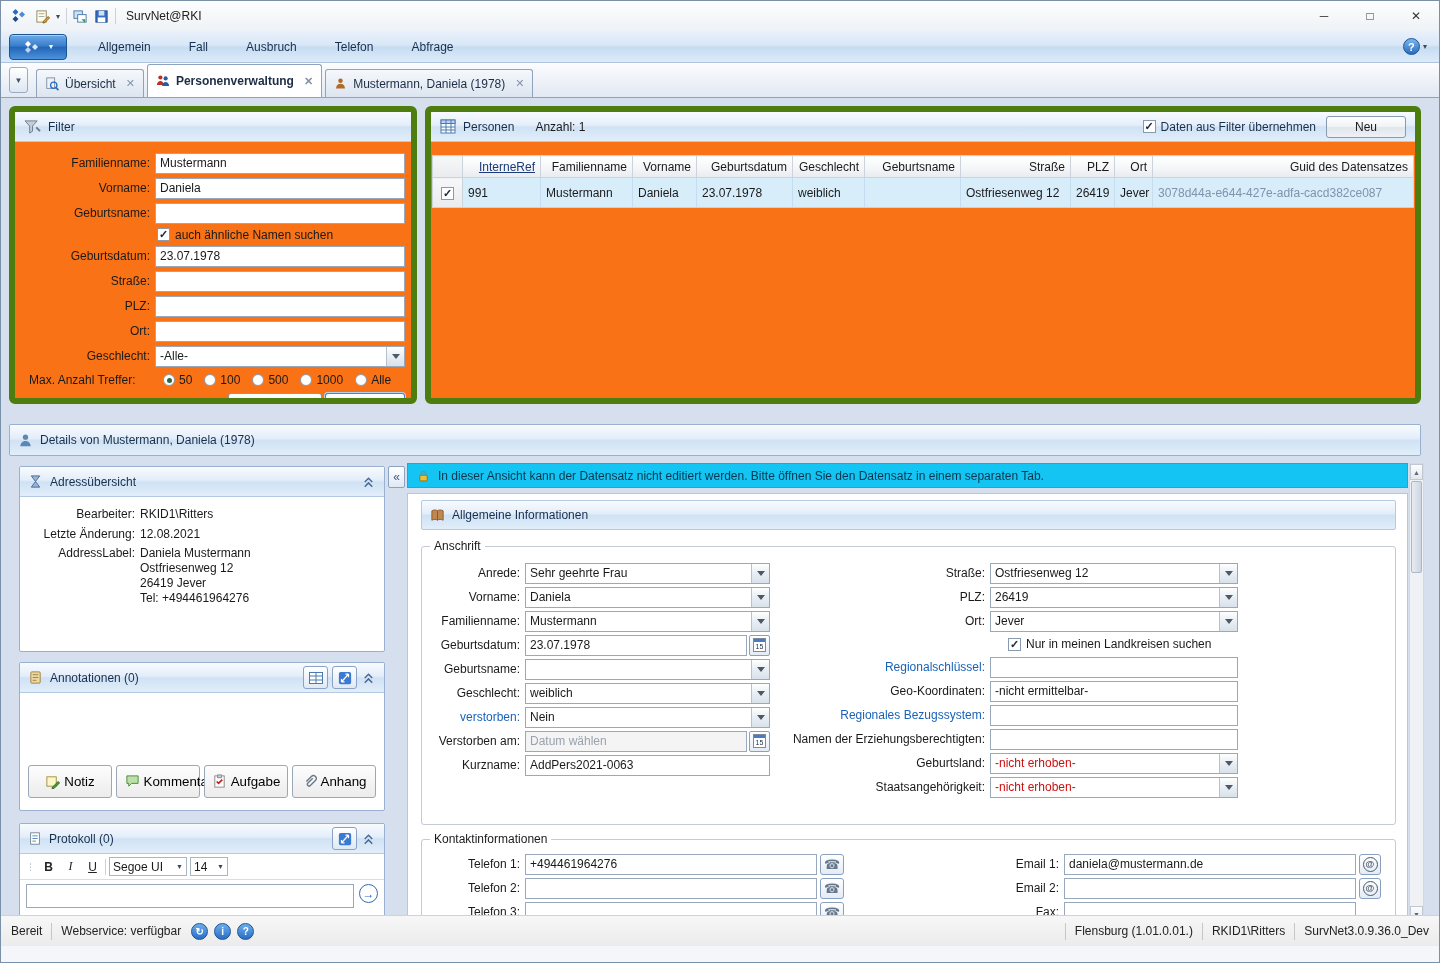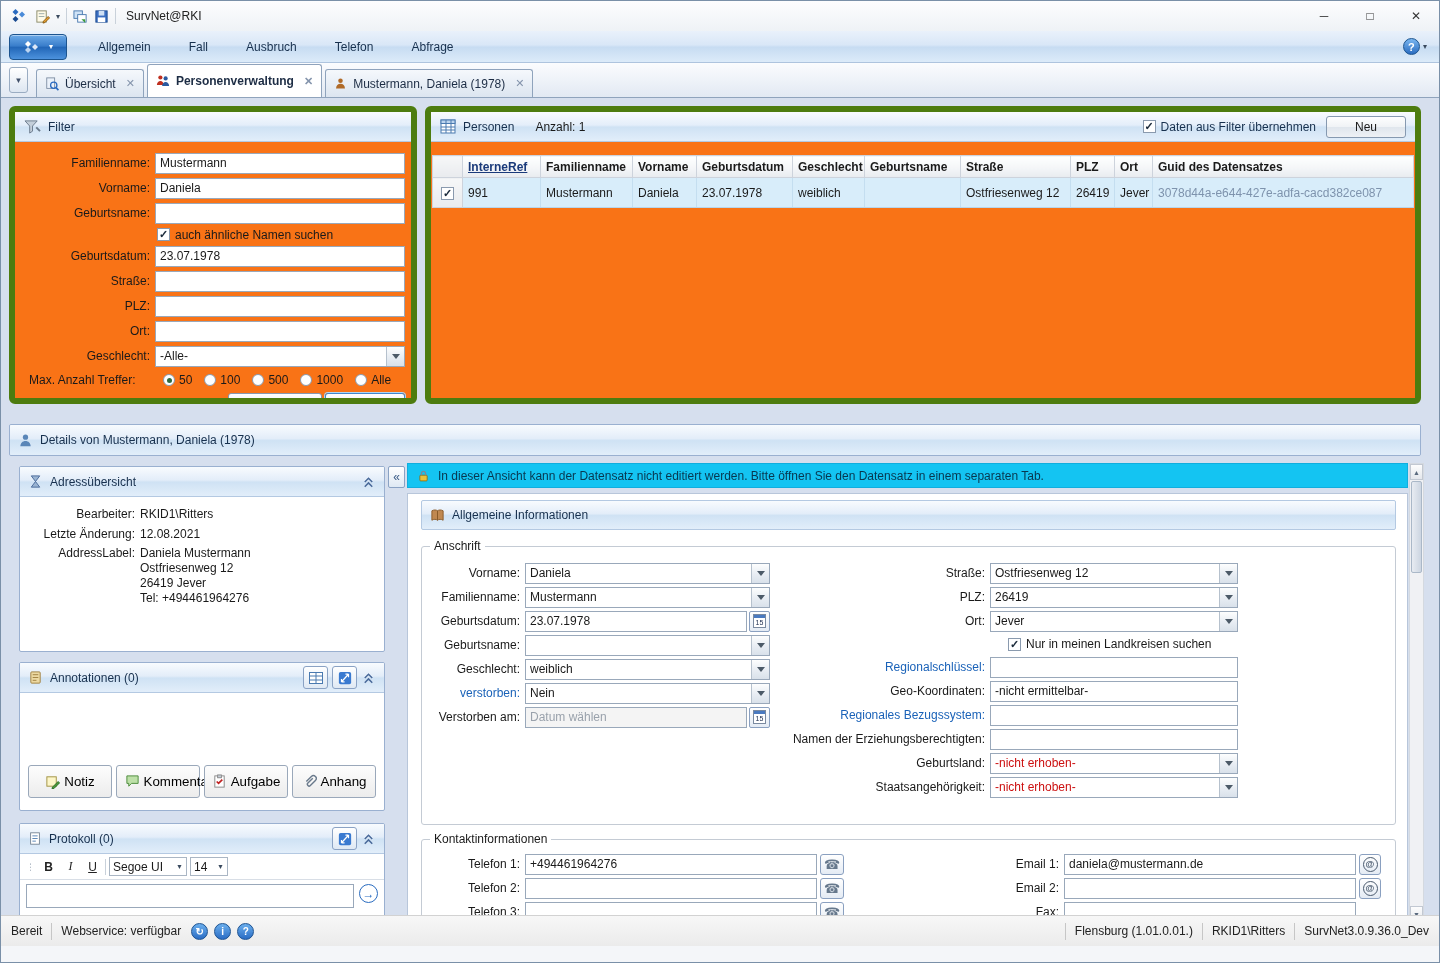--- a/index.html
+++ b/index.html
@@ -52,21 +52,21 @@
 .iconbtn{width:25px;height:23px;border:1px solid #8aa2c4;border-radius:3px;background:linear-gradient(#fff,#dfe9f4);display:inline-flex;align-items:center;justify-content:center}
 .cal-btn{width:21px;height:21px;border:1px solid #8aa0c0;background:linear-gradient(#fff,#e4ebf4);display:inline-flex;align-items:center;justify-content:center;margin-left:2px;border-radius:2px;flex:none}
 .cal-ico{width:13px;height:14px;border:1px solid #7a8aa0;background:#fff;display:flex;flex-direction:column}
 .cal-ico::before{content:"";height:3px;background:#4a7ac0}
 .cal-ico::after{content:"15";font-size:7px;line-height:9px;text-align:center;color:#203050}
 .ph-btn{width:24px;height:21px;border:1px solid #8aa0c0;border-radius:3px;background:linear-gradient(#fff,#e4ebf4);display:inline-flex;align-items:center;justify-content:center;margin-left:3px;color:#66788c;font-size:13px;flex:none}
 .at-btn{width:22px;height:21px;border:1px solid #8aa0c0;border-radius:3px;background:linear-gradient(#fff,#e4ebf4);display:inline-flex;align-items:center;justify-content:center;margin-left:3px;flex:none}
 .at-circle{width:15px;height:15px;border-radius:50%;border:1.5px solid #4a5a6e;display:flex;align-items:center;justify-content:center;font-size:9px;font-weight:bold;color:#4a5a6e}
 
 .grid{border-collapse:collapse;table-layout:fixed;width:100%}
-.grid th{height:22px;background:linear-gradient(#ffffff,#f4f6f8 55%,#e8ebef);border:1px solid #cdd3dc;font-weight:bold;text-align:left;padding:0 5px;overflow:hidden;white-space:nowrap}
+.grid th{height:22px;background:linear-gradient(#ffffff,#f4f6f8 55%,#e8ebef);border:1px solid #cdd3dc;font-weight:normal;text-align:right;padding:0 5px;overflow:hidden;white-space:nowrap}
 .grid th.sorted{color:#1a3a7a;text-decoration:underline}
 .grid td{height:30px;padding:0 5px;background:#d8edfa;border-right:1px solid #c4def0;border-bottom:1px solid #b8d6ec;overflow:hidden;white-space:nowrap}
 .grid .gutter{background:linear-gradient(#f6f7f8,#e9ebee);border:1px solid #cdd3dc}
 .guid{color:#7e93ad}
 
 .box{position:absolute;background:#fff;border:1px solid #9ab0d0;border-radius:2px;overflow:hidden}
 .box-hdr{height:30px;background:linear-gradient(#f8fbfe,#e3edf9 45%,#cfe2f4 52%,#e2eefa);border-bottom:1px solid #b4c9e2;display:flex;align-items:center;gap:7px;padding:0 8px;color:#17304e}
 .chev{display:inline-flex}
 .notice{position:absolute;background:#14c4f2;border:1px solid #10aede;display:flex;align-items:center;gap:8px;padding:0 9px;color:#08374f}
 .card{position:absolute;background:#fff;border:1px solid #b8c6da;overflow:hidden}
@@ -510,20 +510,27 @@
             </svg>
           </span>
         <span>Allgemeine Informationen</span>
       </div>
 
       <fieldset style="left:13px;top:45px;width:975px;height:286px">
         <legend>Anschrift</legend>
 
         <div style="position:absolute;left:6px;top:8px;width:352px">
           <div class="frow">
+              <span class="lblr" style="width:97px">Anrede:</span>
+            <div class="dd" style="width:245px">
+                <span class="dd-text">Sehr geehrte Frau</span>
+                <span class="dd-arr"></span>
+              </div>
+            </div>
+          <div class="frow">
               <span class="lblr" style="width:97px">Vorname:</span>
             <div class="dd" style="width:245px">
                 <span class="dd-text">Daniela</span>
                 <span class="dd-arr"></span>
               </div>
             </div>
           <div class="frow">
               <span class="lblr" style="width:97px">Familienname:</span>
             <div class="dd" style="width:245px">
                 <span class="dd-text">Mustermann</span>
@@ -557,20 +564,24 @@
                 <span class="dd-text">Nein</span>
                 <span class="dd-arr"></span>
               </div>
             </div>
           <div class="frow">
               <span class="lblr" style="width:97px">Verstorben am:</span>
             <input class="tb" style="width: 222px;" disabled="" placeholder="Datum wählen">
             <span class="cal-btn">
                 <span class="cal-ico"></span>
               </span>
+            </div>
+          <div class="frow">
+              <span class="lblr" style="width:97px">Kurzname:</span>
+            <input class="tb" style="width: 245px;" value="AddPers2021-0063">
             </div>
         </div>
 
         <div style="position:absolute;left:368px;top:8px;width:452px">
           <div class="frow">
               <span class="lblr" style="width:200px">Straße:</span>
             <div class="dd" style="width:248px">
                 <span class="dd-text">Ostfriesenweg 12</span>
                 <span class="dd-arr"></span>
               </div>

